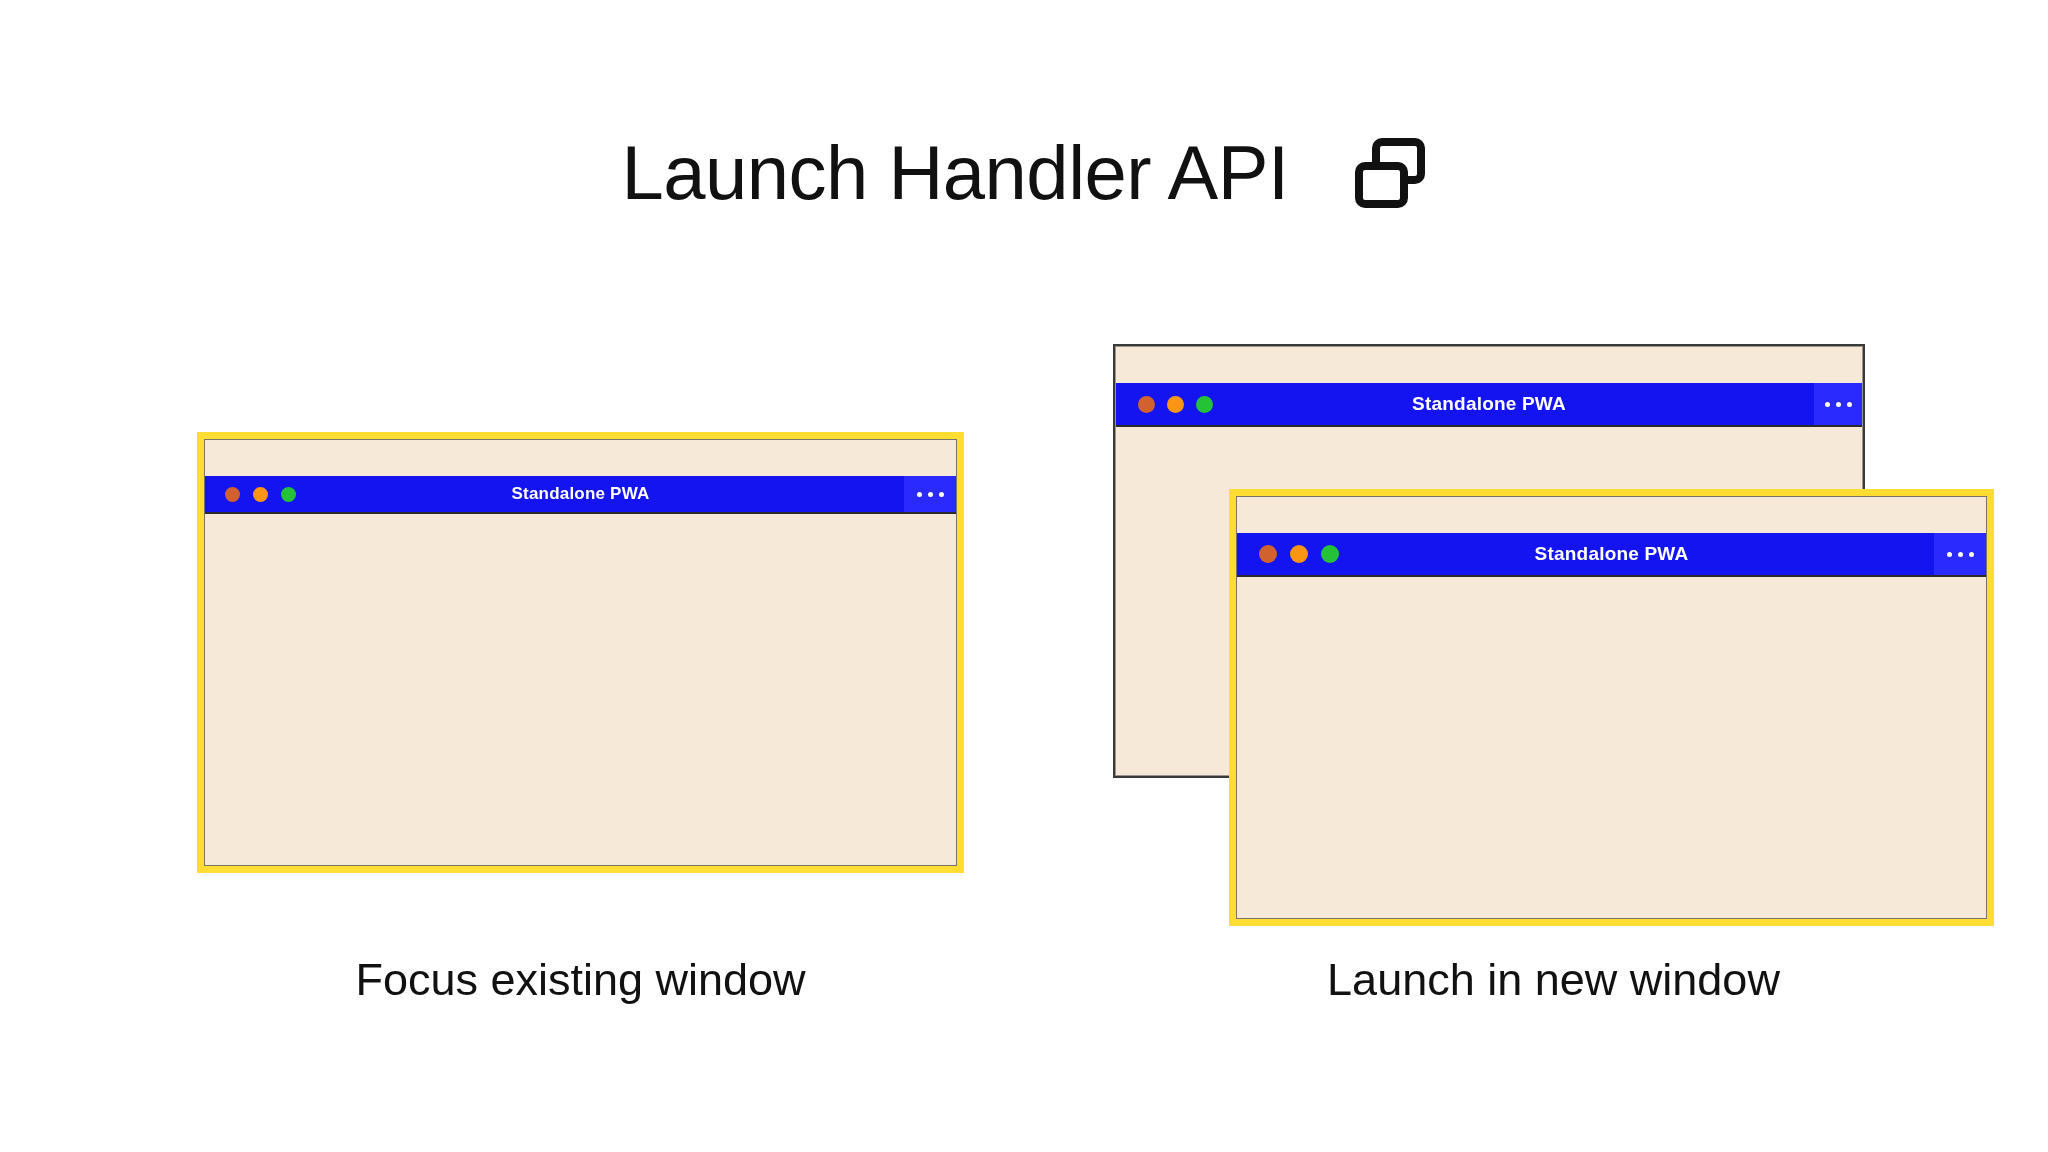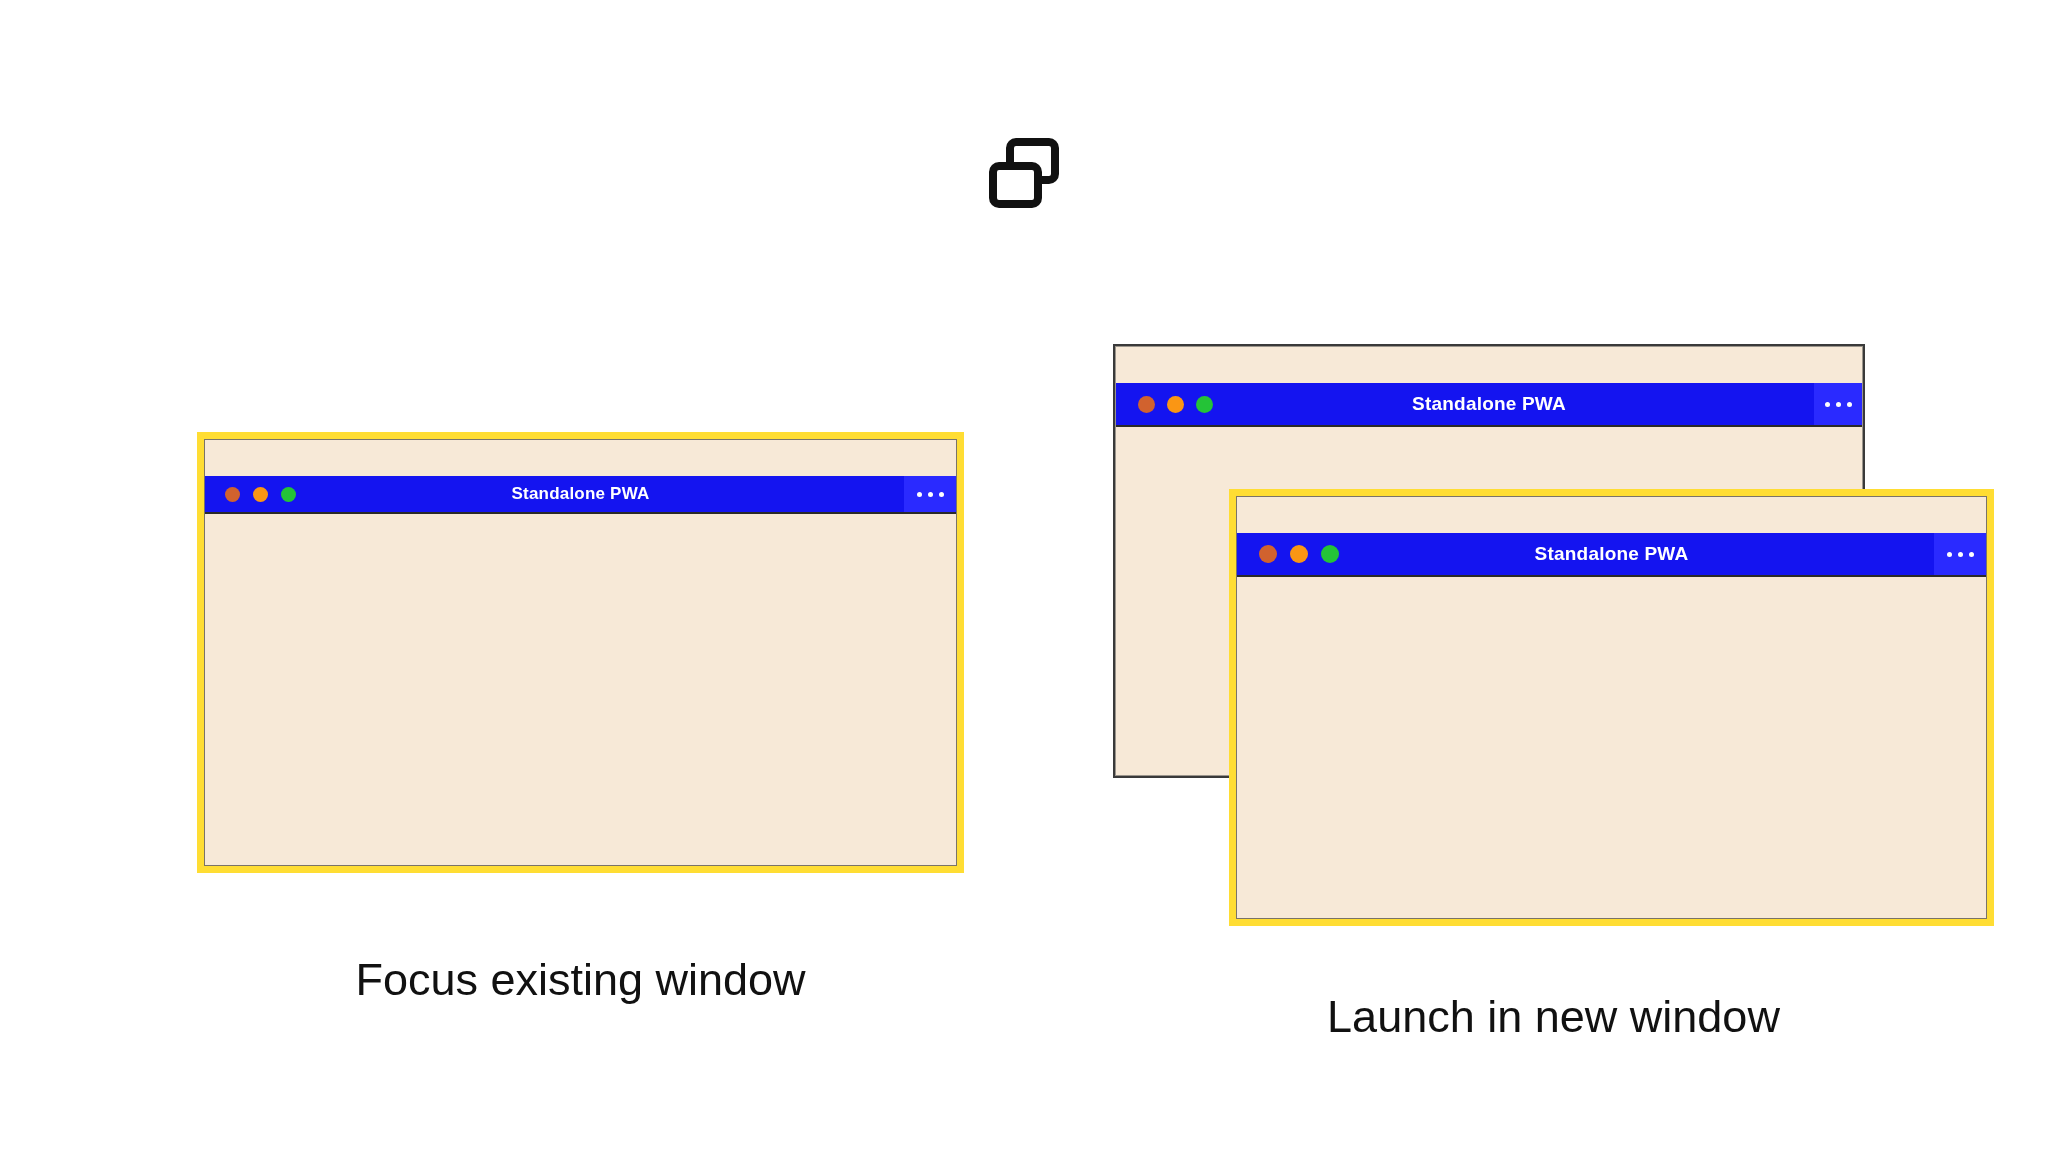--- a/index.html
+++ b/index.html
@@ -173,26 +173,27 @@
   .caption {
     position: absolute;
     text-align: center;
     font-size: 45px;
     font-weight: 400;
     color: #111111;
     line-height: 1.1;
     white-space: nowrap;
   }
   #caption-left  { left: 197px;  top: 955px; width: 767px; }
-  #caption-right { left: 1113px; top: 992px; width: 881px; }
+  #caption-right { left: 1113px; top: 955px; width: 881px; }
 </style>
 </head>
 <body>
 
 <div id="title-row">
+  <div id="page-title">Launch Handler API</div>
   <svg id="title-icon" viewBox="0 0 74 74" xmlns="http://www.w3.org/2000/svg">
     <rect x="23" y="6" width="45" height="38" rx="6" ry="6" fill="none" stroke="#111111" stroke-width="8"></rect>
     <rect x="6" y="30" width="45" height="38" rx="6" ry="6" fill="#ffffff" stroke="#111111" stroke-width="8"></rect>
   </svg>
 </div>
 
 <div id="win-left" class="window highlight">
   <div class="win-inner">
     <div class="titlebar">
       <div class="traffic">

